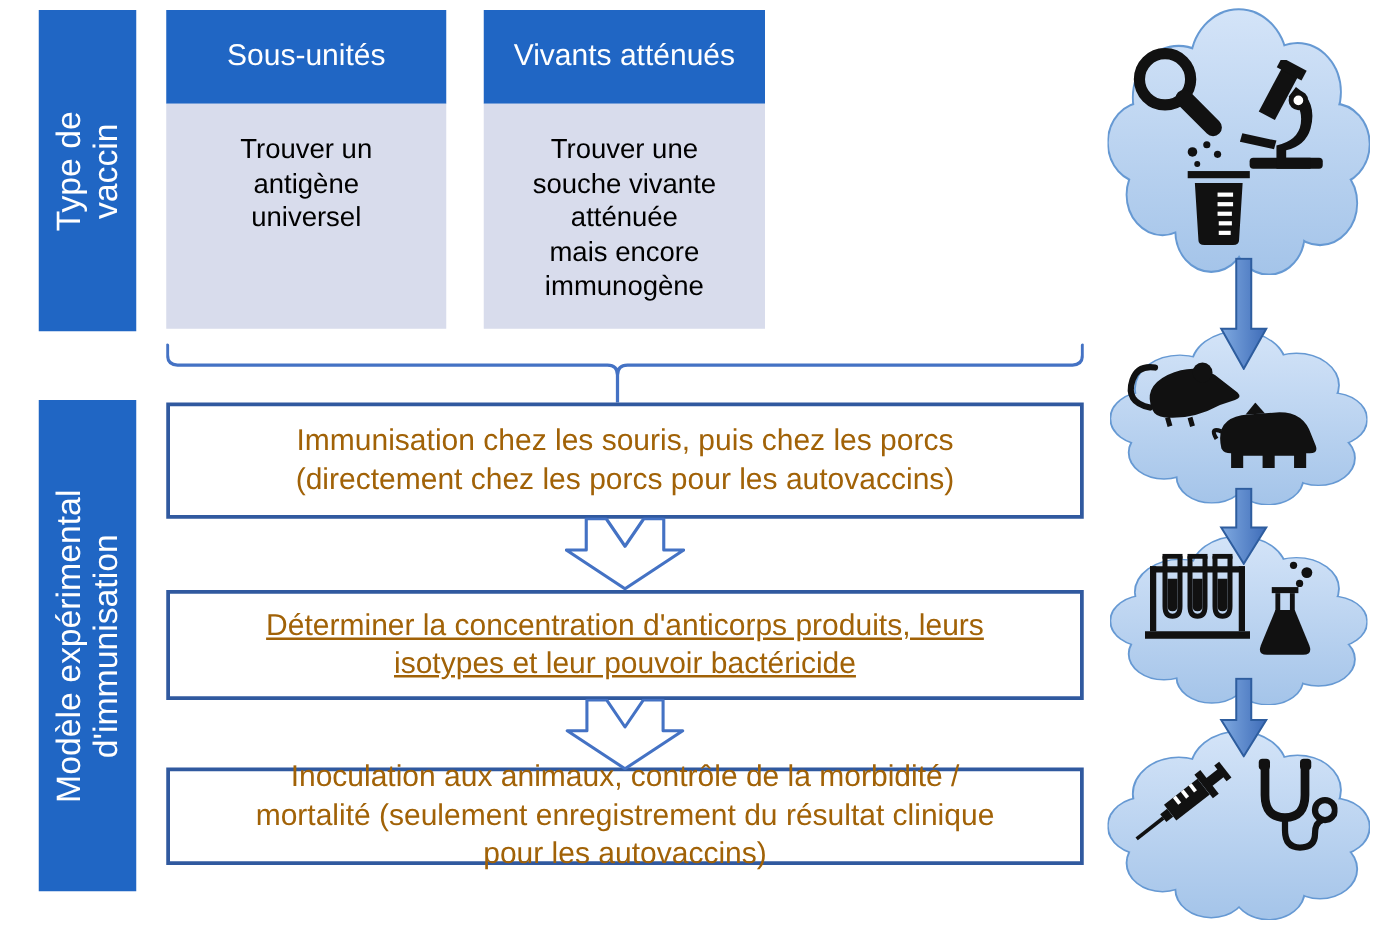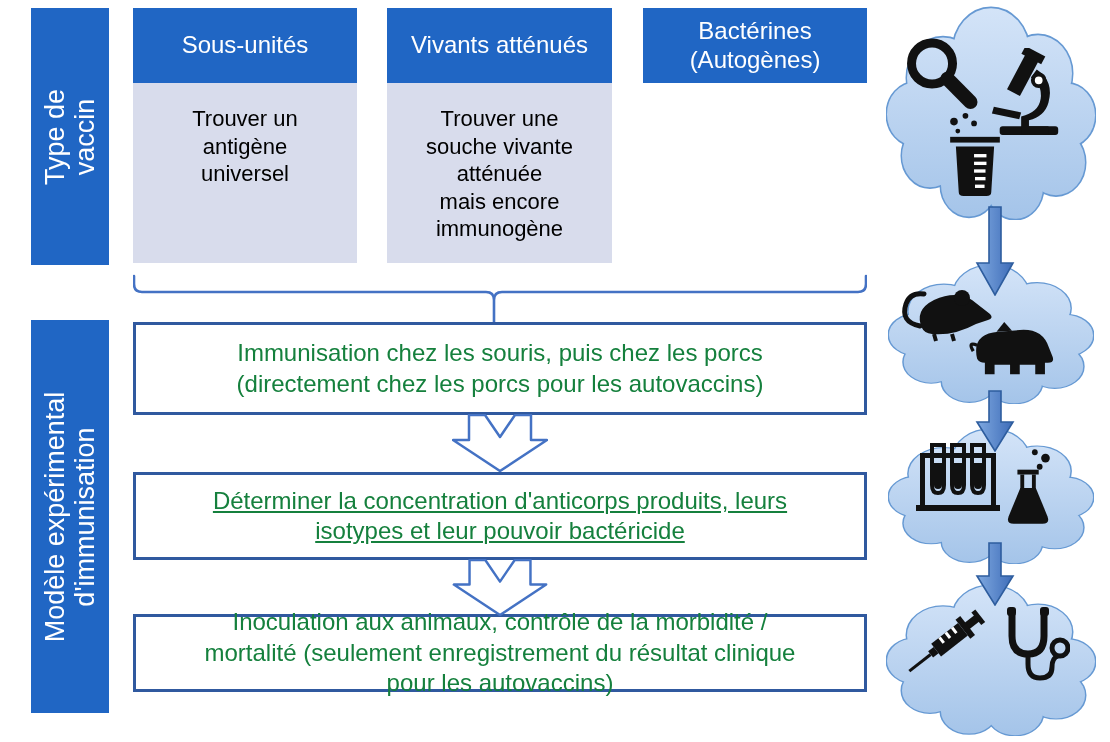--- a/index.html
+++ b/index.html
@@ -20,21 +20,21 @@
          color:#fff;font-size:27px;line-height:1.12;text-align:center;white-space:pre-line;font-weight:500;}
 
   .col{position:absolute;top:8px;height:255px;}
   .col-header{background:var(--blue);color:#fff;height:75px;display:flex;align-items:center;justify-content:center;
               text-align:center;font-size:24px;line-height:1.2;white-space:pre-line;}
   .col-body{background:var(--lavender);height:180px;display:flex;justify-content:center;
             text-align:center;font-size:22px;line-height:1.25;color:#000;white-space:pre-line;padding-top:22px;box-sizing:border-box;}
 
   .step-box{position:absolute;left:133px;width:734px;background:#fff;border:3px solid var(--box-border);
             box-sizing:border-box;display:flex;align-items:center;justify-content:center;text-align:center;
-            font-size:24px;line-height:1.27;color:#15803d;white-space:pre-line;}
+            font-size:24px;line-height:1.27;color:#a16207;white-space:pre-line;}
 
   .abs{position:absolute;}
   svg{display:block;}
 </style>
 </head>
 <body>
 
 <div class="stage">
 
   <svg width="0" height="0" aria-hidden="true">
@@ -93,22 +93,20 @@
   </div>
   <div class="col" style="left:387px;width:225px;">
     <div class="col-header">Vivants atténués</div>
     <div class="col-body">Trouver une
 souche vivante
 atténuée
 mais encore
 immunogène</div>
   </div>
   <div class="col" style="left:643px;width:224px;">
-    <div class="col-header">Bactérines
-(Autogènes)</div>
   </div>
 
   <svg class="abs" style="left:133px;top:272px;" width="734" height="52" viewBox="0 0 734 52">
     <path d="M1,4 L1,12 Q1,20 9,20 L353,20 Q361,20 361,28 L361,51 M733,4 L733,12 Q733,20 725,20 L369,20 Q361,20 361,28" fill="none" stroke="#4472C4" stroke-width="2.6" stroke-linecap="round"></path>
   </svg>
 
   <div class="step-box" style="top:322px;height:93px;">Immunisation chez les souris, puis chez les porcs
 (directement chez les porcs pour les autovaccins)</div>
   <div class="step-box" style="top:472px;height:88px;text-decoration:underline;">Déterminer  la concentration d'anticorps produits, leurs
 isotypes et leur pouvoir bactéricide</div>

